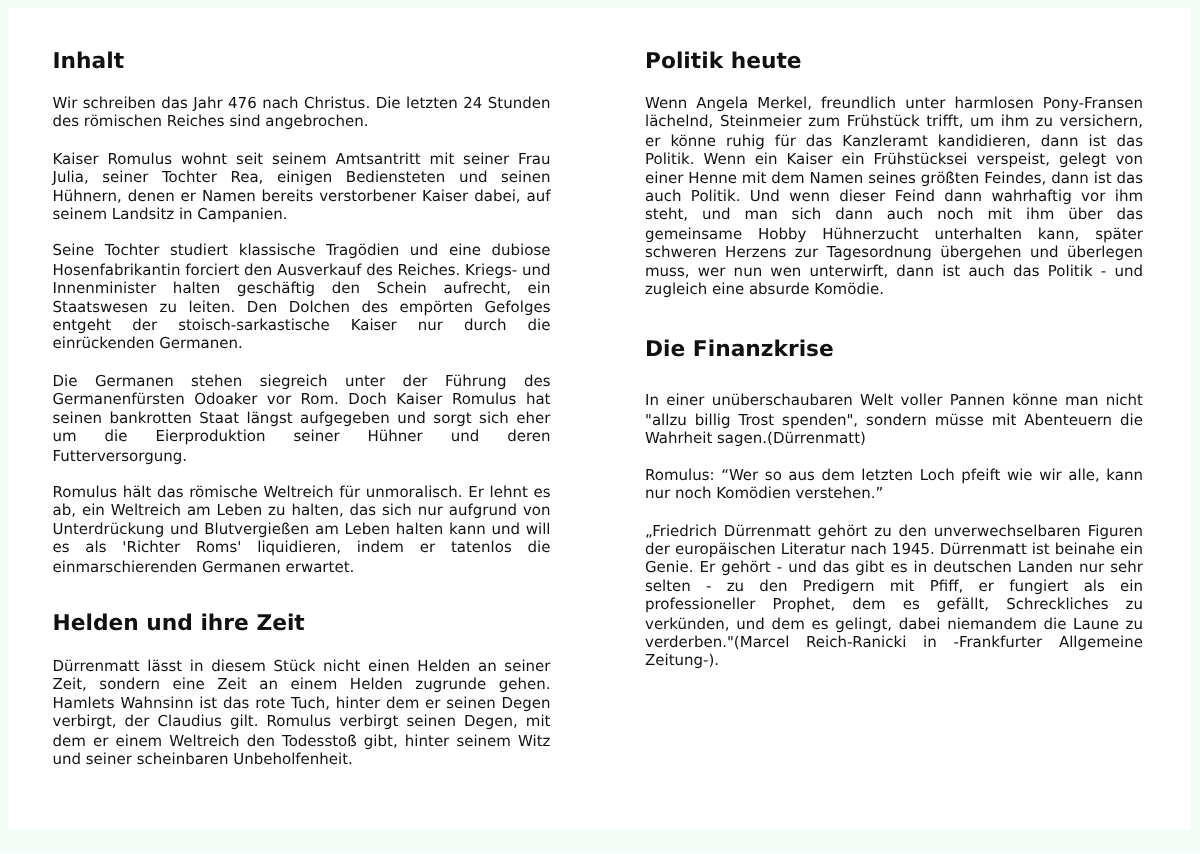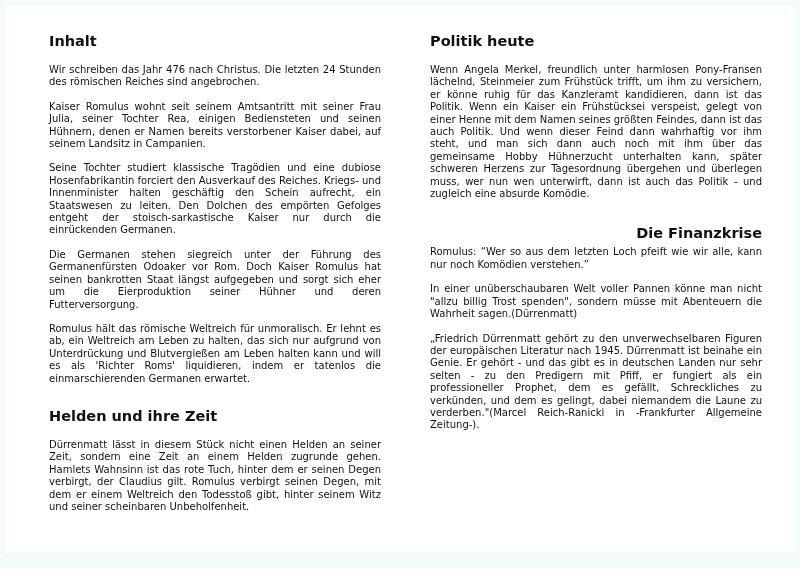--- a/index.html
+++ b/index.html
@@ -8,21 +8,21 @@
     background:#f3fcf7;
     font-family:"DejaVu Sans", sans-serif;
     color:#111;
     position:relative;
   }
   .sheet {
     position:absolute; left:5px; top:5px; width:789px; height:548px;
     background:#ffffff;
   }
   .col { position:absolute; top:0; }
-  .col-left { left:30px; width:332px;margin-left:14px; }
+  .col-left { left:30px; width:332px; }
   .col-right { left:425px; width:332px; }
   h2 {
     font-size:14.5px; font-weight:bold; margin:0; line-height:18px;
   }
   p {
     font-size:10px; line-height:12.4px; margin:0 0 12px 0;
     text-align:justify; hyphens:manual;
   }
 </style>
 </head>
@@ -37,19 +37,19 @@
     <p>Seine Tochter studiert klassische Tragödien und eine dubiose Hosenfabrikantin forciert den Ausverkauf des Reiches. Kriegs- und Innenminister halten geschäftig den Schein aufrecht, ein Staatswesen zu leiten.  Den Dolchen des empörten Gefolges entgeht der stoisch-sarkastische Kaiser nur durch die einrückenden Germanen.</p>
     <p>Die Germanen stehen siegreich unter der Führung des Germanenfürsten Odoaker vor Rom. Doch Kaiser Romulus hat seinen bankrotten Staat längst aufgegeben und sorgt sich eher um die Eierproduktion seiner Hühner und deren Futterversorgung.</p>
     <p>Romulus hält das römische Weltreich für unmoralisch. Er lehnt es ab, ein Weltreich am Leben zu halten, das sich nur aufgrund von Unterdrückung und Blutvergießen am Leben halten kann und will es als 'Richter Roms' liquidieren, indem er tatenlos die einmarschierenden Germanen erwartet.</p>
     <h2 style="margin-top:22px;margin-bottom:14px;">Helden und ihre Zeit</h2>
     <p>Dürrenmatt lässt in diesem Stück nicht einen Helden an seiner Zeit, sondern eine Zeit an einem Helden zugrunde gehen. Hamlets Wahnsinn ist das rote Tuch, hinter dem er seinen Degen verbirgt, der Claudius gilt. Romulus verbirgt seinen Degen, mit dem er einem Weltreich den Todesstoß gibt, hinter seinem Witz und seiner scheinbaren Unbeholfenheit.</p>
   </div>
 
   <div class="col col-right">
     <h2 style="margin-top:27px;margin-bottom:14px;">Politik heute</h2>
     <p>Wenn Angela Merkel, freundlich unter harmlosen Pony-Fransen lächelnd, Steinmeier zum Frühstück trifft, um ihm zu versichern, er könne ruhig für das Kanzleramt kandidieren, dann ist das Politik. Wenn ein Kaiser ein Frühstücksei verspeist, gelegt von einer Henne mit dem Namen seines größten Feindes, dann ist das auch Politik. Und wenn dieser Feind dann wahrhaftig vor ihm steht, und man sich dann auch noch mit ihm über das gemeinsame Hobby Hühnerzucht unterhalten kann, später schweren Herzens zur Tagesordnung übergehen und überlegen muss, wer nun wen unterwirft, dann ist auch das Politik - und zugleich eine absurde Komödie.</p>
-    <h2 style="margin-top:24px;margin-bottom:4px;text-align:right;">Die Finanzkrise</h2>
+    <h2 style="margin-top:24px;margin-bottom:20px;">Die Finanzkrise</h2>
+    <p>In einer unüberschaubaren Welt voller Pannen könne man nicht "allzu billig Trost spenden", sondern müsse mit Abenteuern die Wahrheit sagen.(Dürrenmatt)</p>
     <p>Romulus: “Wer so aus dem letzten Loch pfeift wie wir alle, kann nur noch Komödien verstehen.”</p>
-    <p>In einer unüberschaubaren Welt voller Pannen könne man nicht "allzu billig Trost spenden", sondern müsse mit Abenteuern die Wahrheit sagen.(Dürrenmatt)</p>
     <p>„Friedrich Dürrenmatt gehört zu den unverwechselbaren Figuren der europäischen Literatur nach 1945. Dürrenmatt ist beinahe ein Genie. Er gehört - und das gibt es in deutschen Landen nur sehr selten - zu den Predigern mit Pfiff, er fungiert als ein professioneller Prophet, dem es gefällt, Schreckliches zu verkünden, und dem es gelingt, dabei niemandem die Laune zu verderben."(Marcel Reich-Ranicki in -Frankfurter Allgemeine Zeitung-).</p>
   </div>
 
 </div>
 
 </body></html>

